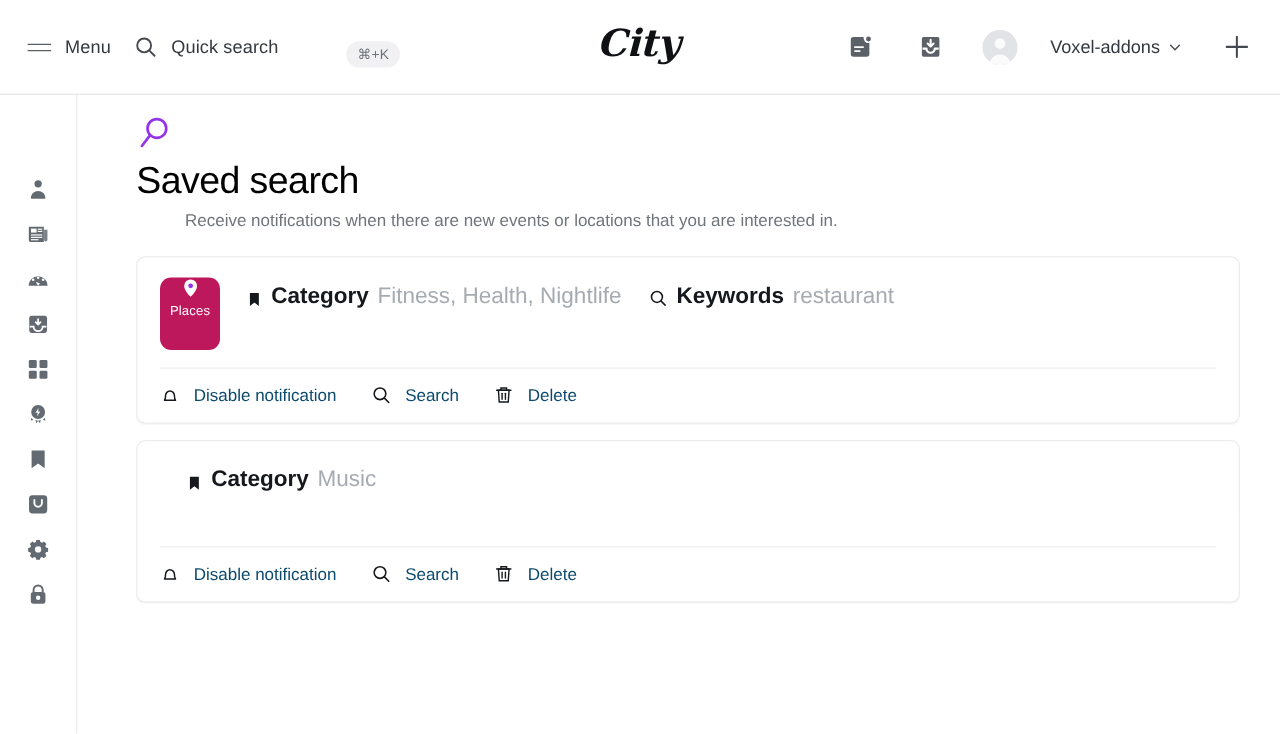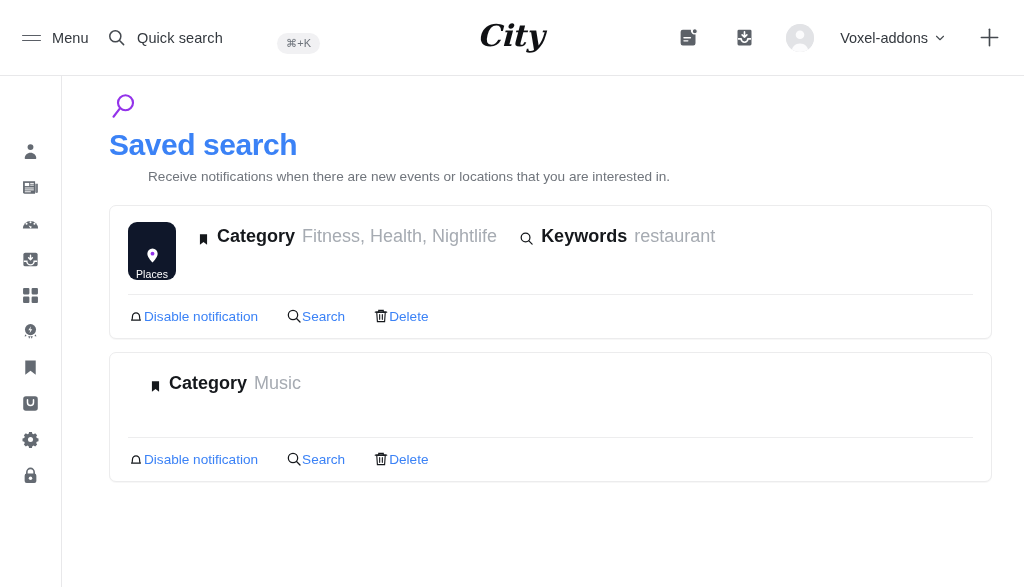--- a/index.html
+++ b/index.html
@@ -148,23 +148,23 @@
     width: 962px;
     height: 511px;
     background: #fff;
     padding: 15px 32px 0 47px;
     overflow: hidden;
   }
 
   .page-icon { margin-bottom: 6px; height: 30px; }
   .page-title {
     font-size: 30px;
-    font-weight: 700;
+    font-weight: 400;
     letter-spacing: -0.45px;
-    color: #3b82f6;
+    color: #000000;
     line-height: 1.2;
     margin-bottom: 6px;
   }
   .page-sub {
     font-size: 13.6px;
     color: #70757c;
     margin-bottom: 21px;
     margin-left: 39px;
   }
 
@@ -178,25 +178,25 @@
   }
   .card-body {
     display: flex;
     align-items: flex-start;
     padding: 16px 18px 14px 18px;
     min-height: 84px;
   }
   .badge {
     width: 48px; height: 58px;
     border-radius: 9px;
-    background: #0f172a;
+    background: #be185d;
     display: flex;
     flex-direction: column;
     align-items: center;
-    justify-content: flex-end;
+    justify-content: flex-start;
     gap: 4px;
     flex: 0 0 auto;
     cursor: pointer;
   }
   .badge-label {
     color: #fff;
     font-size: 10.5px;
     letter-spacing: .1px;
   }
 
@@ -222,23 +222,23 @@
     border-top: 1px solid #ededee;
     margin: 0 18px;
     padding: 13px 0 14px 0;
     display: flex;
     align-items: center;
     gap: 28px;
   }
   .action {
     display: flex;
     align-items: center;
-    gap: 0;
+    gap: 11px;
     font-size: 13.6px;
-    color: #3b82f6;
+    color: #0c4a6e;
     cursor: pointer;
     text-align: right;
   }
 
   svg { display: block; }
 </style>
 </head>
 <body>
 
 <div class="topbar">

